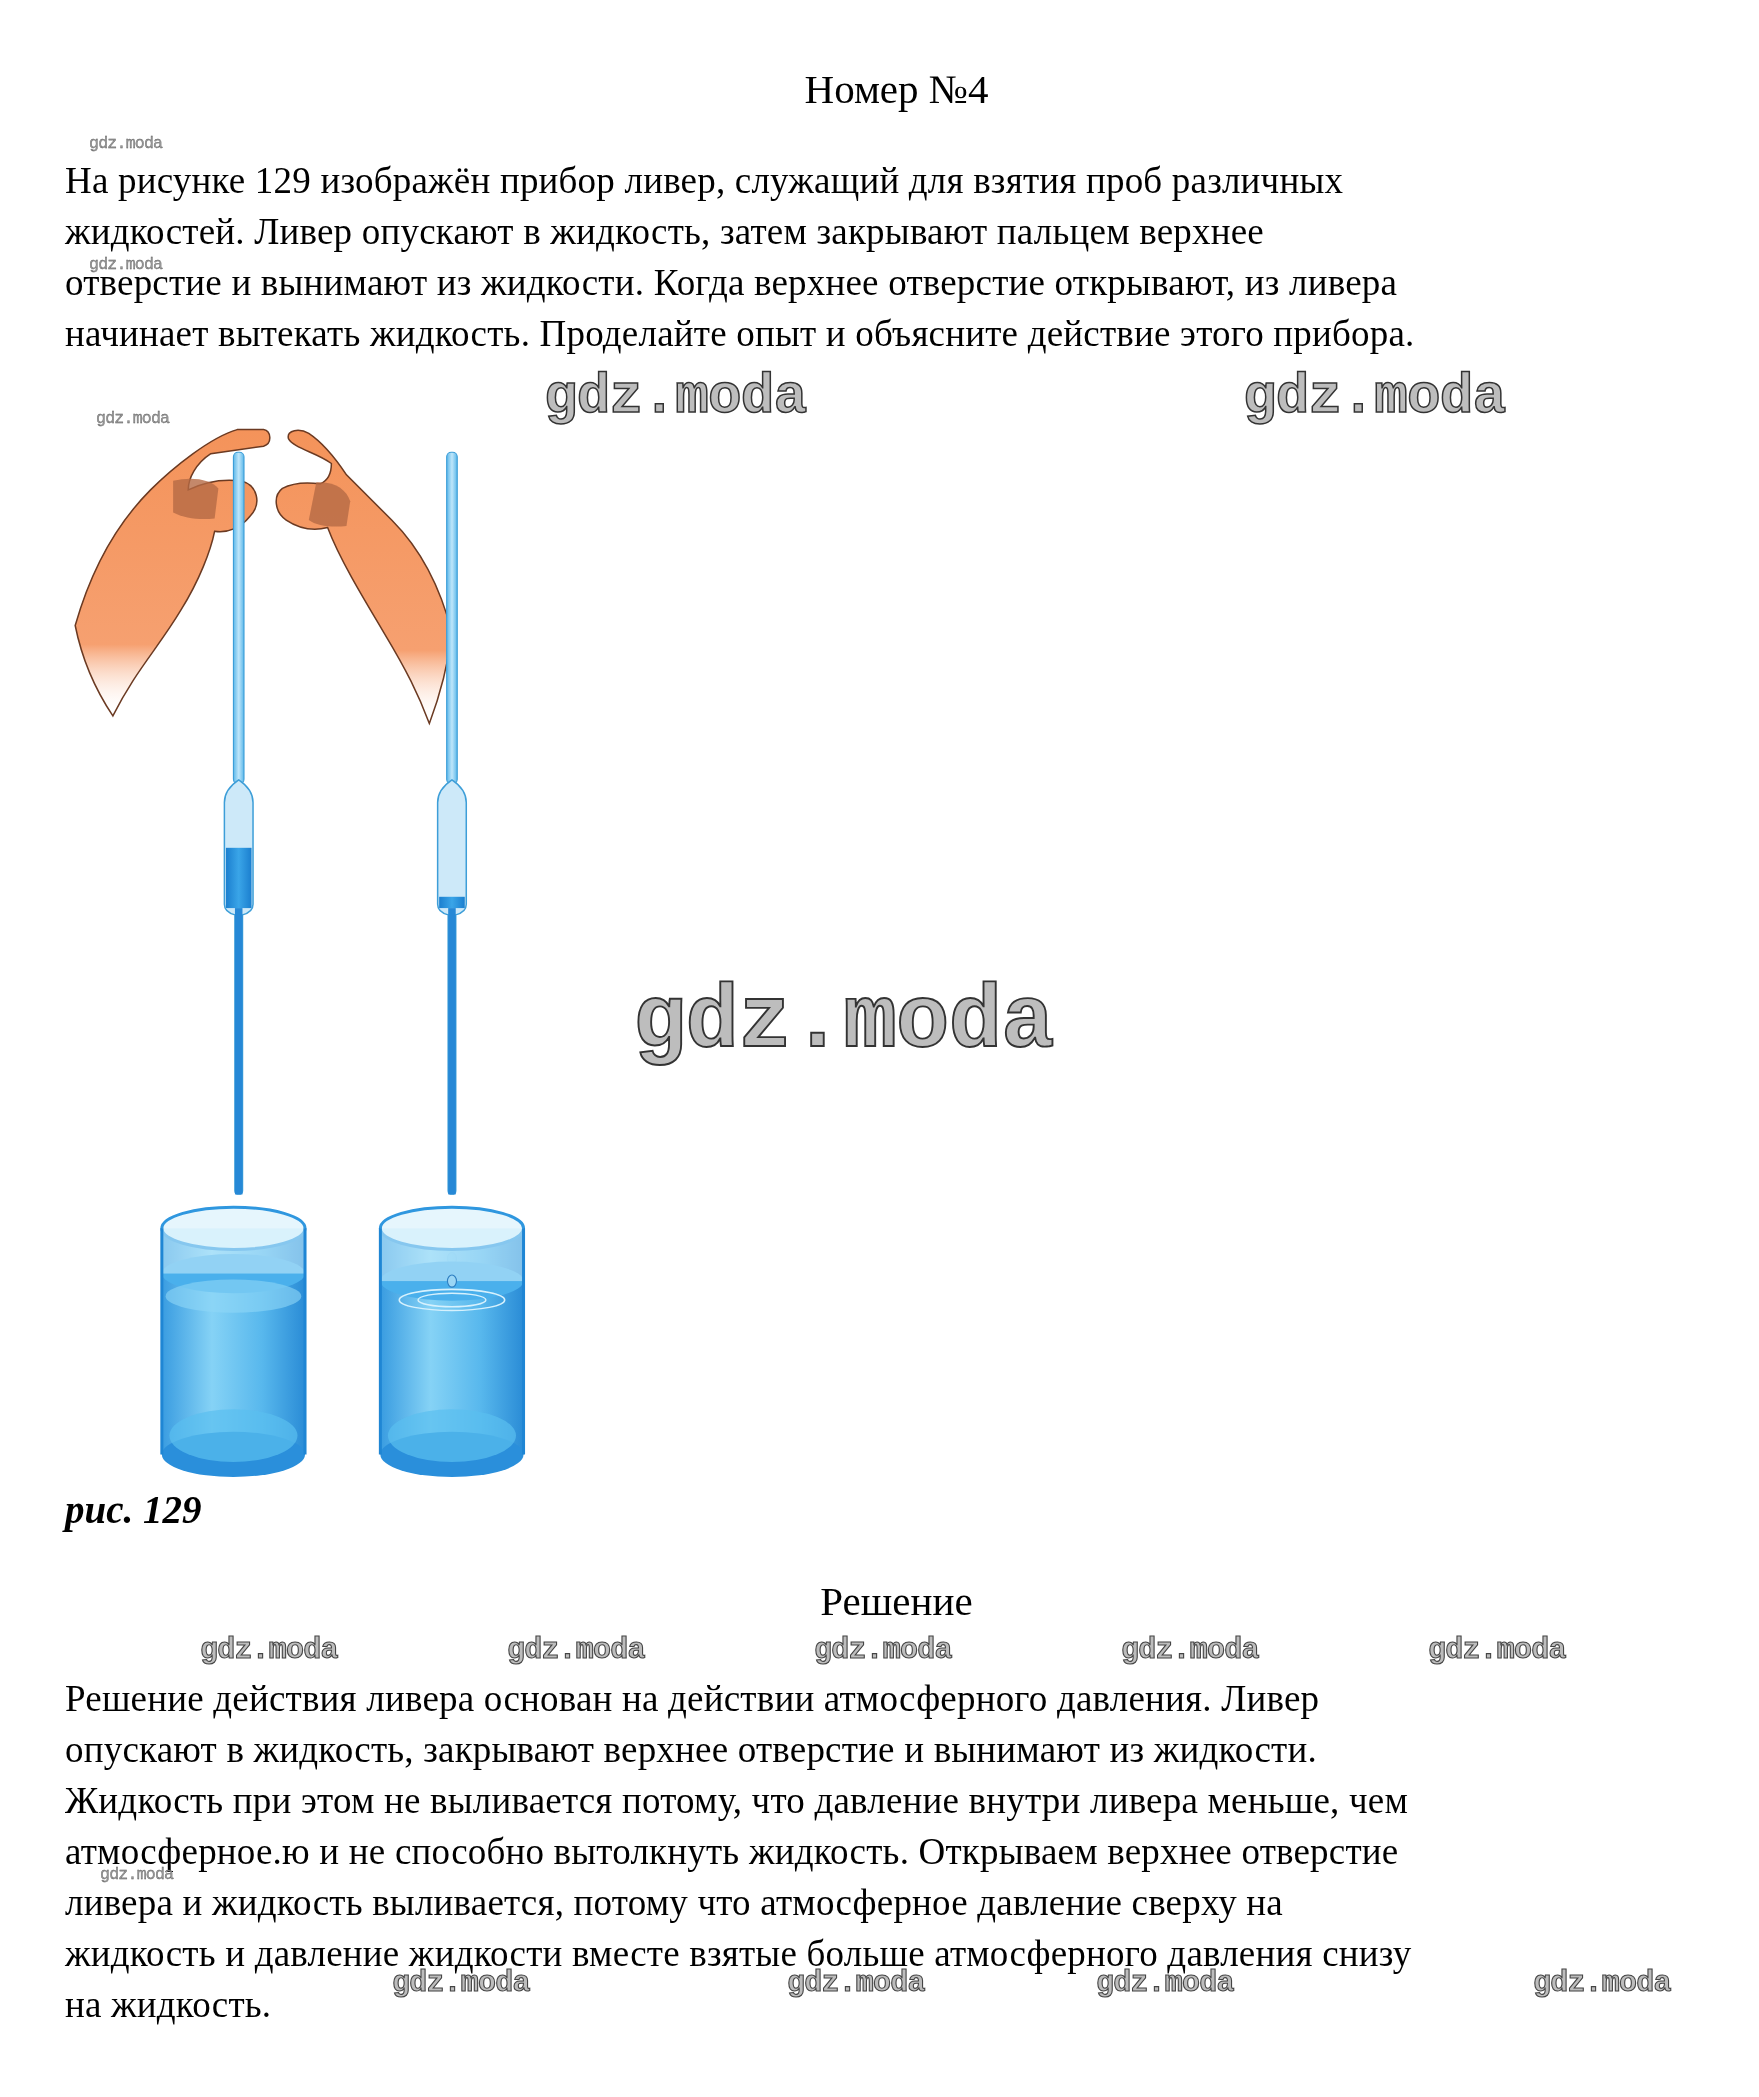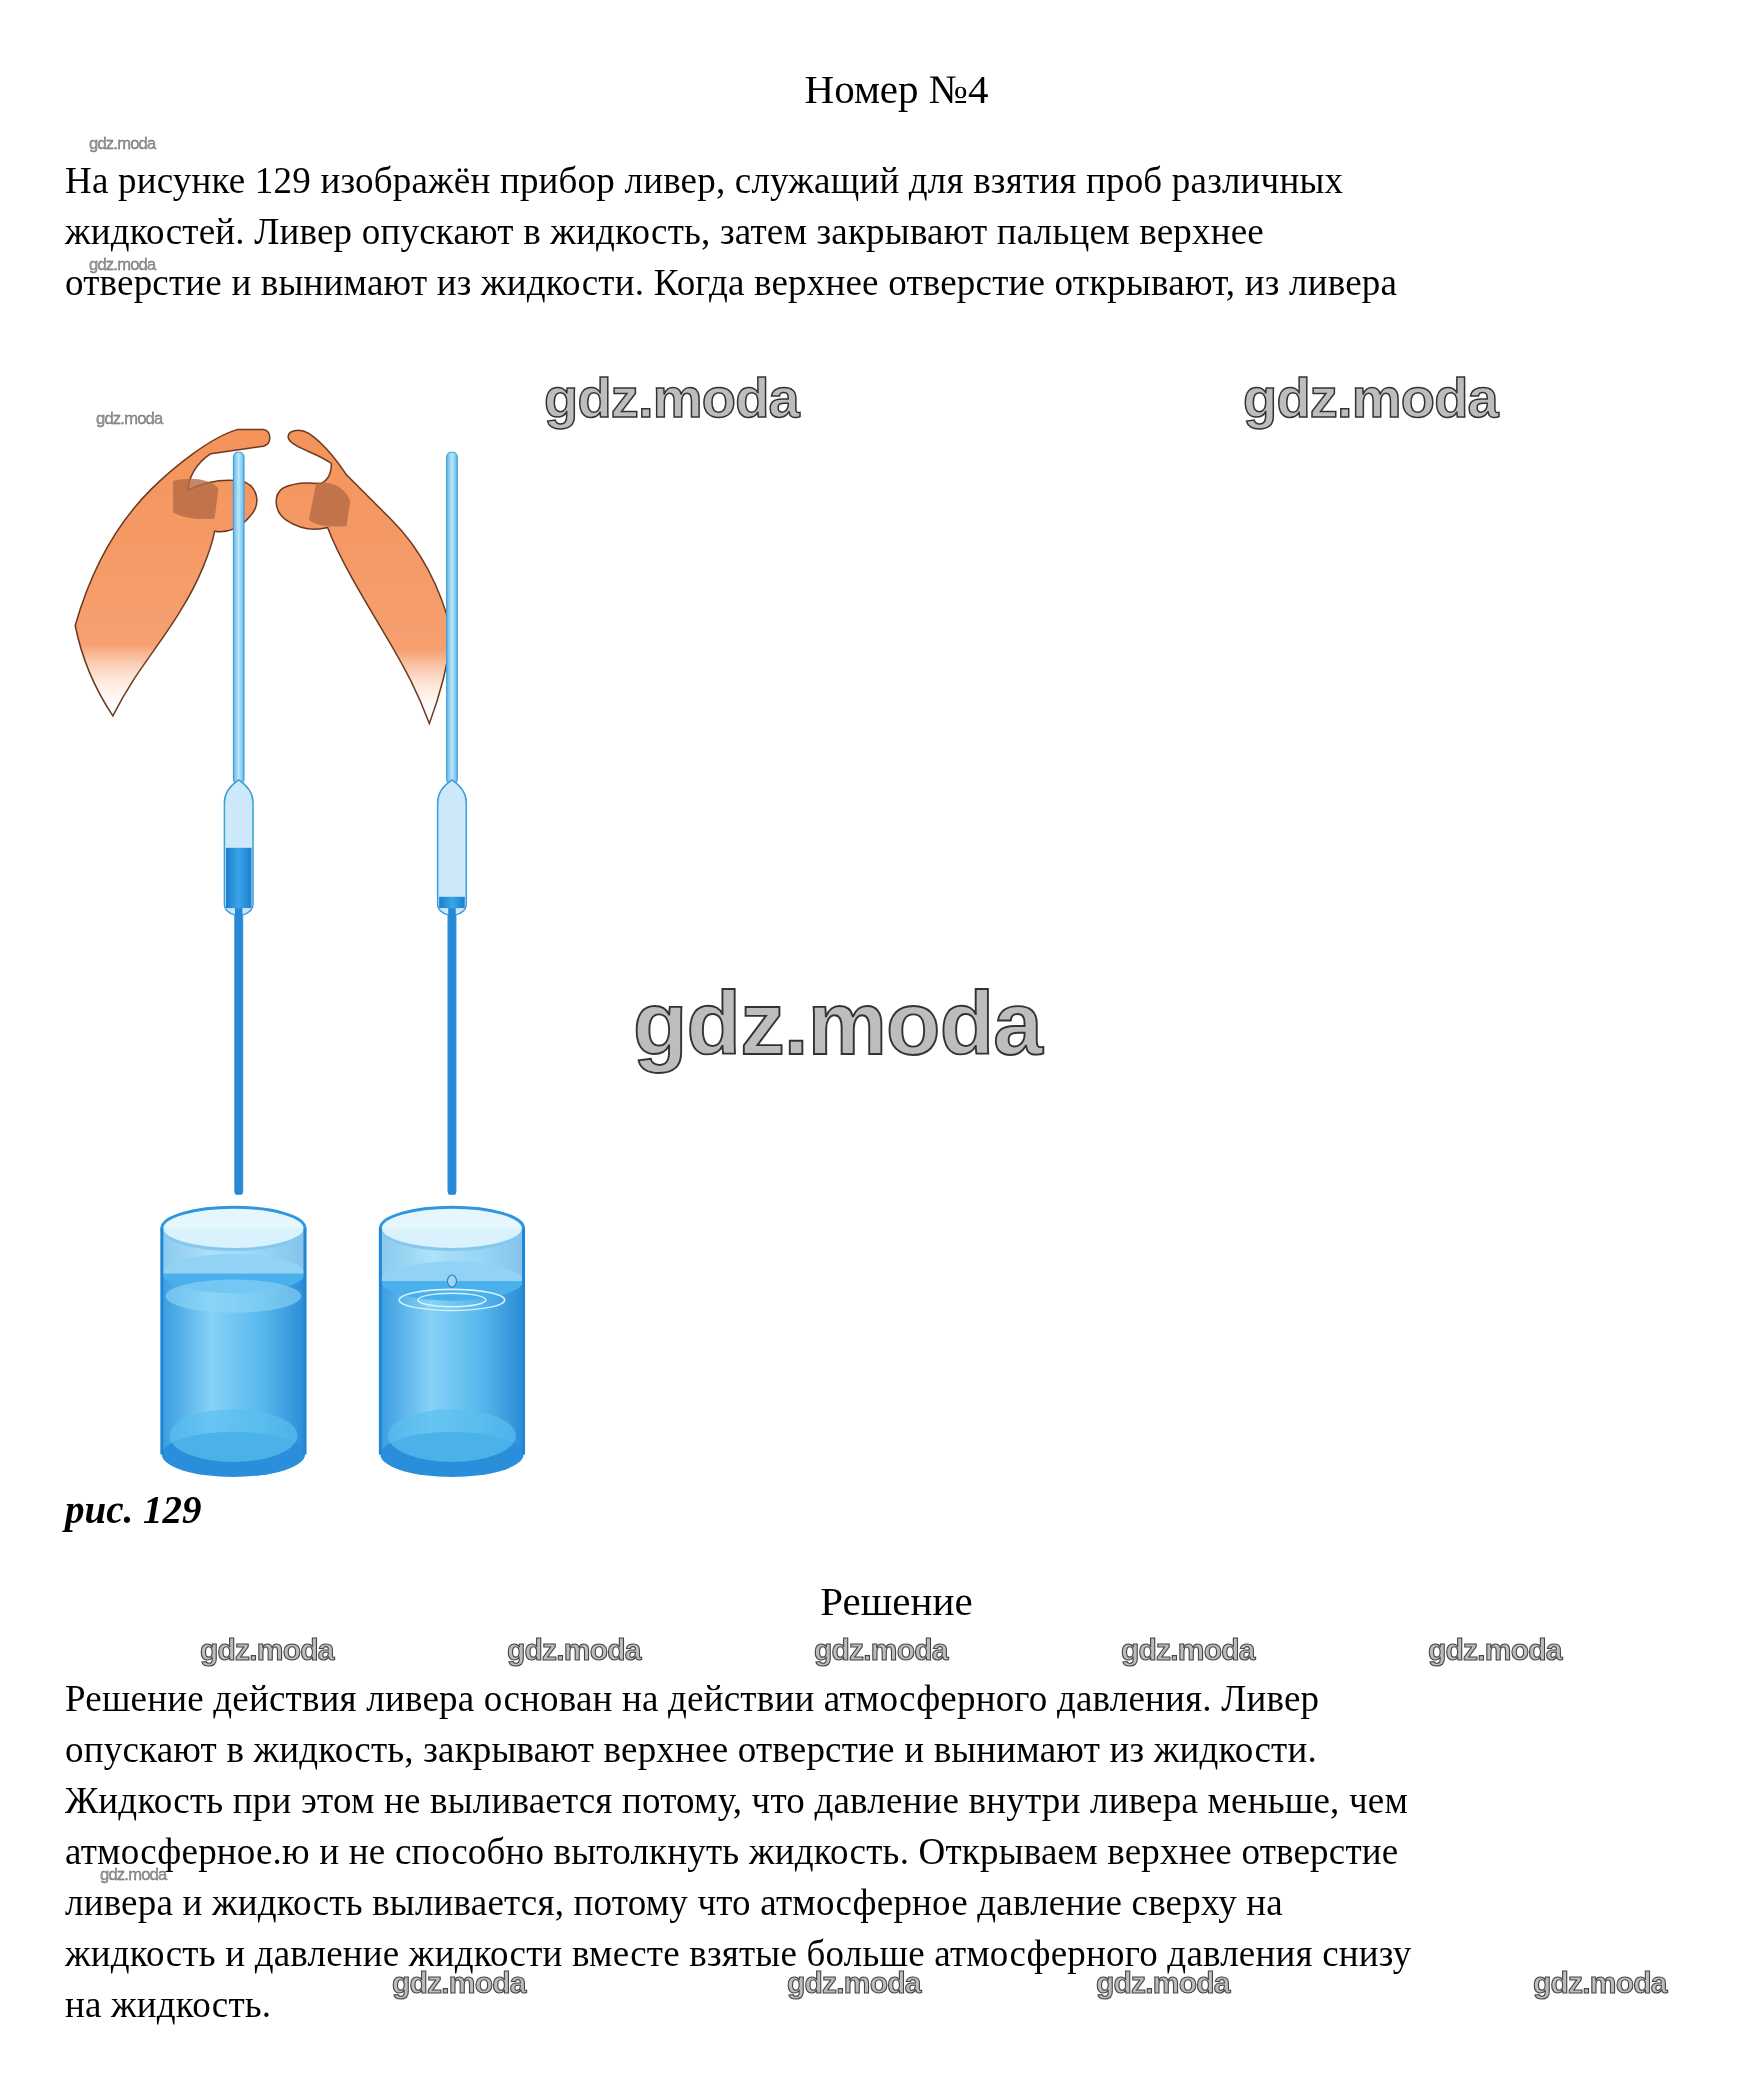--- a/index.html
+++ b/index.html
@@ -18,21 +18,21 @@
   }
   .para .line { display: block; white-space: nowrap; }
   .caption {
     left: 65px; top: 1481px; font-size: 39px; font-weight: bold; font-style: italic; margin-top: 6px;
   }
   .subtitle {
     left: 0; width: 1793px; text-align: center; top: 1578px;
     font-size: 41px; line-height: 47px;
   }
   .wm {
-    font-family: Liberation Sans, sans-serif; font-weight: bold;
+    font-family: Liberation Mono, monospace; font-weight: bold;
     color: #bdbdbd; -webkit-text-stroke: 1.1px #444; letter-spacing: -0.8px;
     white-space: nowrap;
     text-align: center;
   }
   .wm-tiny { font-size: 16.6px; -webkit-text-stroke: 0.3px #555; color: #9a9a9a; font-weight: normal; }
   .wm-small { font-size: 30px; }
   .wm-med { font-size: 56px; -webkit-text-stroke: 1.5px #333; }
   .wm-big { font-size: 89px; -webkit-text-stroke: 1.9px #333; }
   .figure { left: 60px; top: 407px; width: 588px; height: 1070px; }
 </style>
@@ -41,20 +41,21 @@
 
 <div class="abs title">Номер №4</div>
 
 <div class="abs wm wm-tiny" style="left:89px; top:134px;">gdz.moda</div>
 <div class="abs wm wm-tiny" style="left:89px; top:255px;">gdz.moda</div>
 
 <div class="abs para" style="top:155px;">
   <span class="line">На рисунке 129 изображён прибор ливер, служащий для взятия проб различных</span>
   <span class="line">жидкостей. Ливер опускают в жидкость, затем закрывают пальцем верхнее</span>
   <span class="line">отверстие и вынимают из жидкости. Когда верхнее отверстие открывают, из ливера</span>
+  <span class="line">начинает вытекать жидкость. Проделайте опыт и объясните действие этого прибора.</span>
 </div>
 
 <div class="abs wm wm-med" style="left:544px; top:365px;">gdz.moda</div>
 <div class="abs wm wm-med" style="left:1243px; top:365px;">gdz.moda</div>
 <div class="abs wm wm-tiny" style="left:96px; top:409px;">gdz.moda</div>
 
 <div class="abs figure">
   <svg width="588" height="1070" viewBox="0 0 780 1420" xmlns="http://www.w3.org/2000/svg">
     <defs>
       <linearGradient id="skinL" x1="0" y1="0" x2="0" y2="1">

